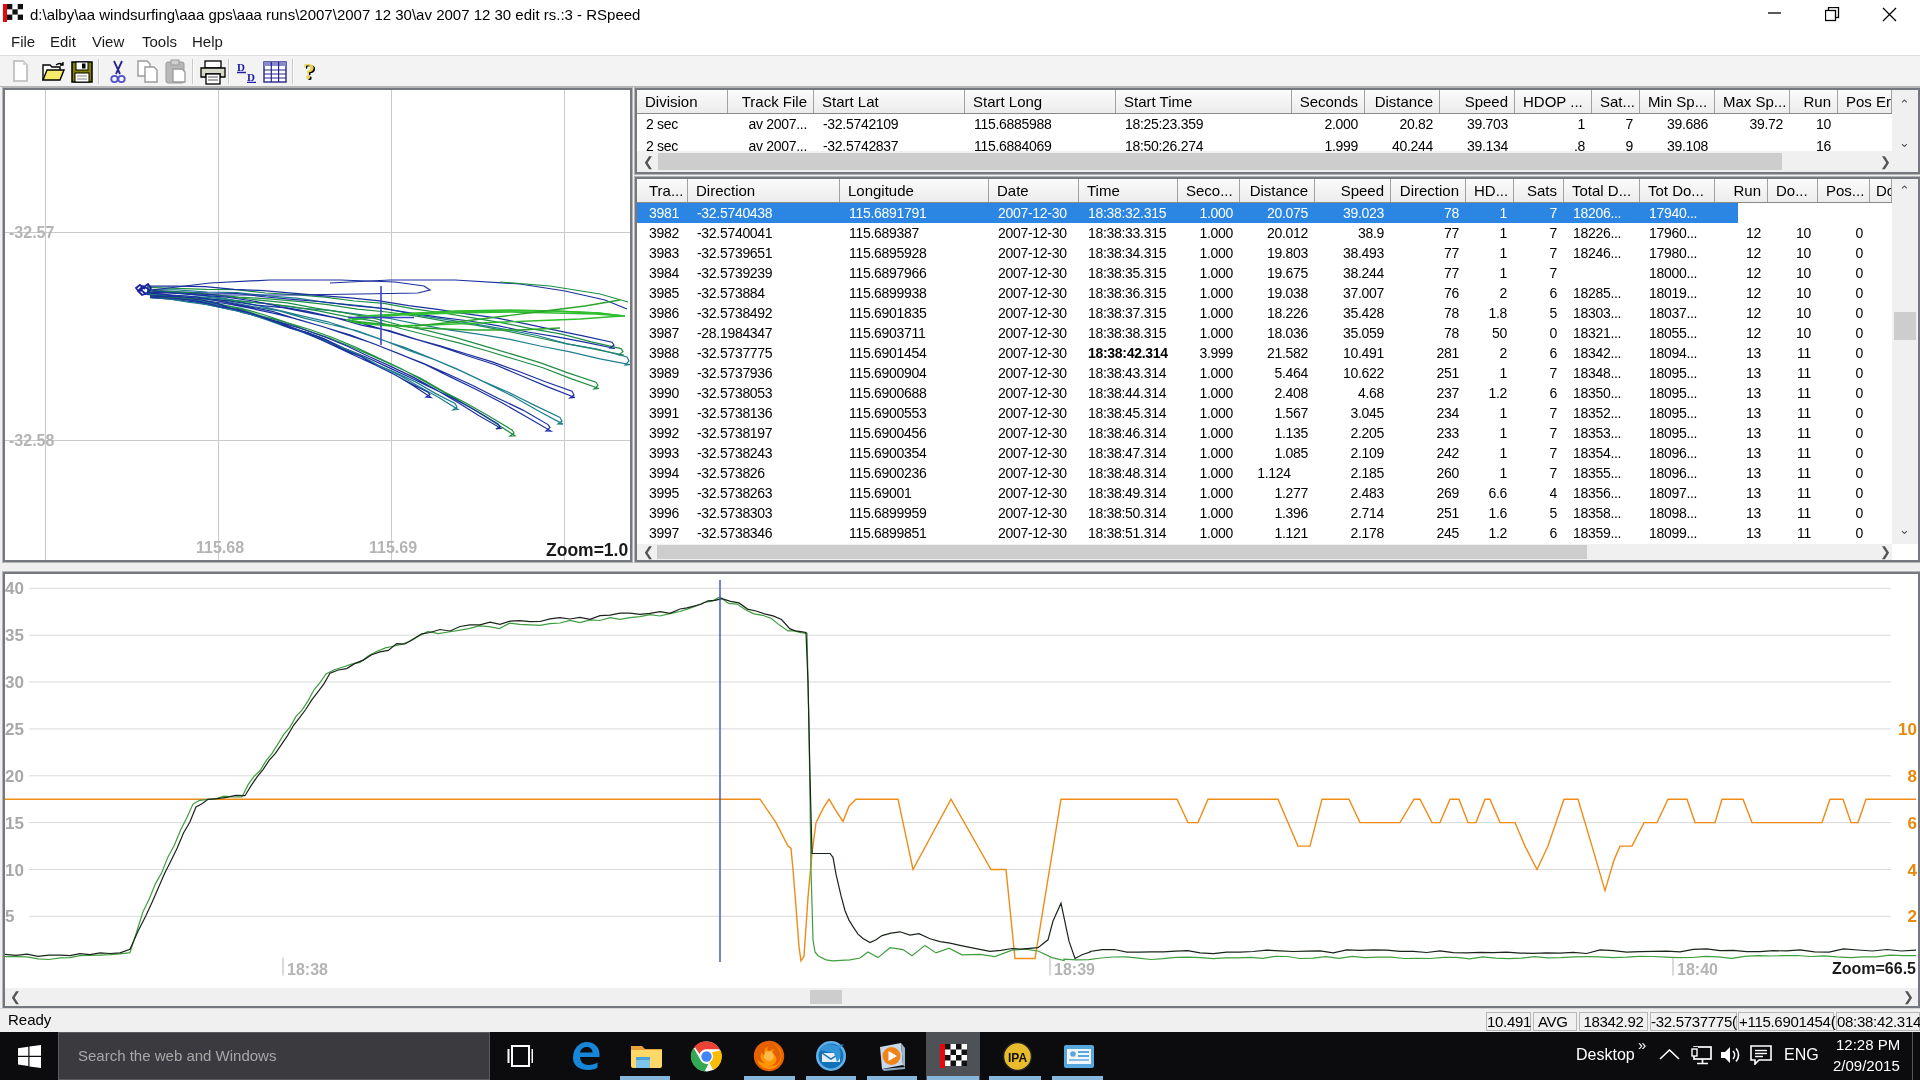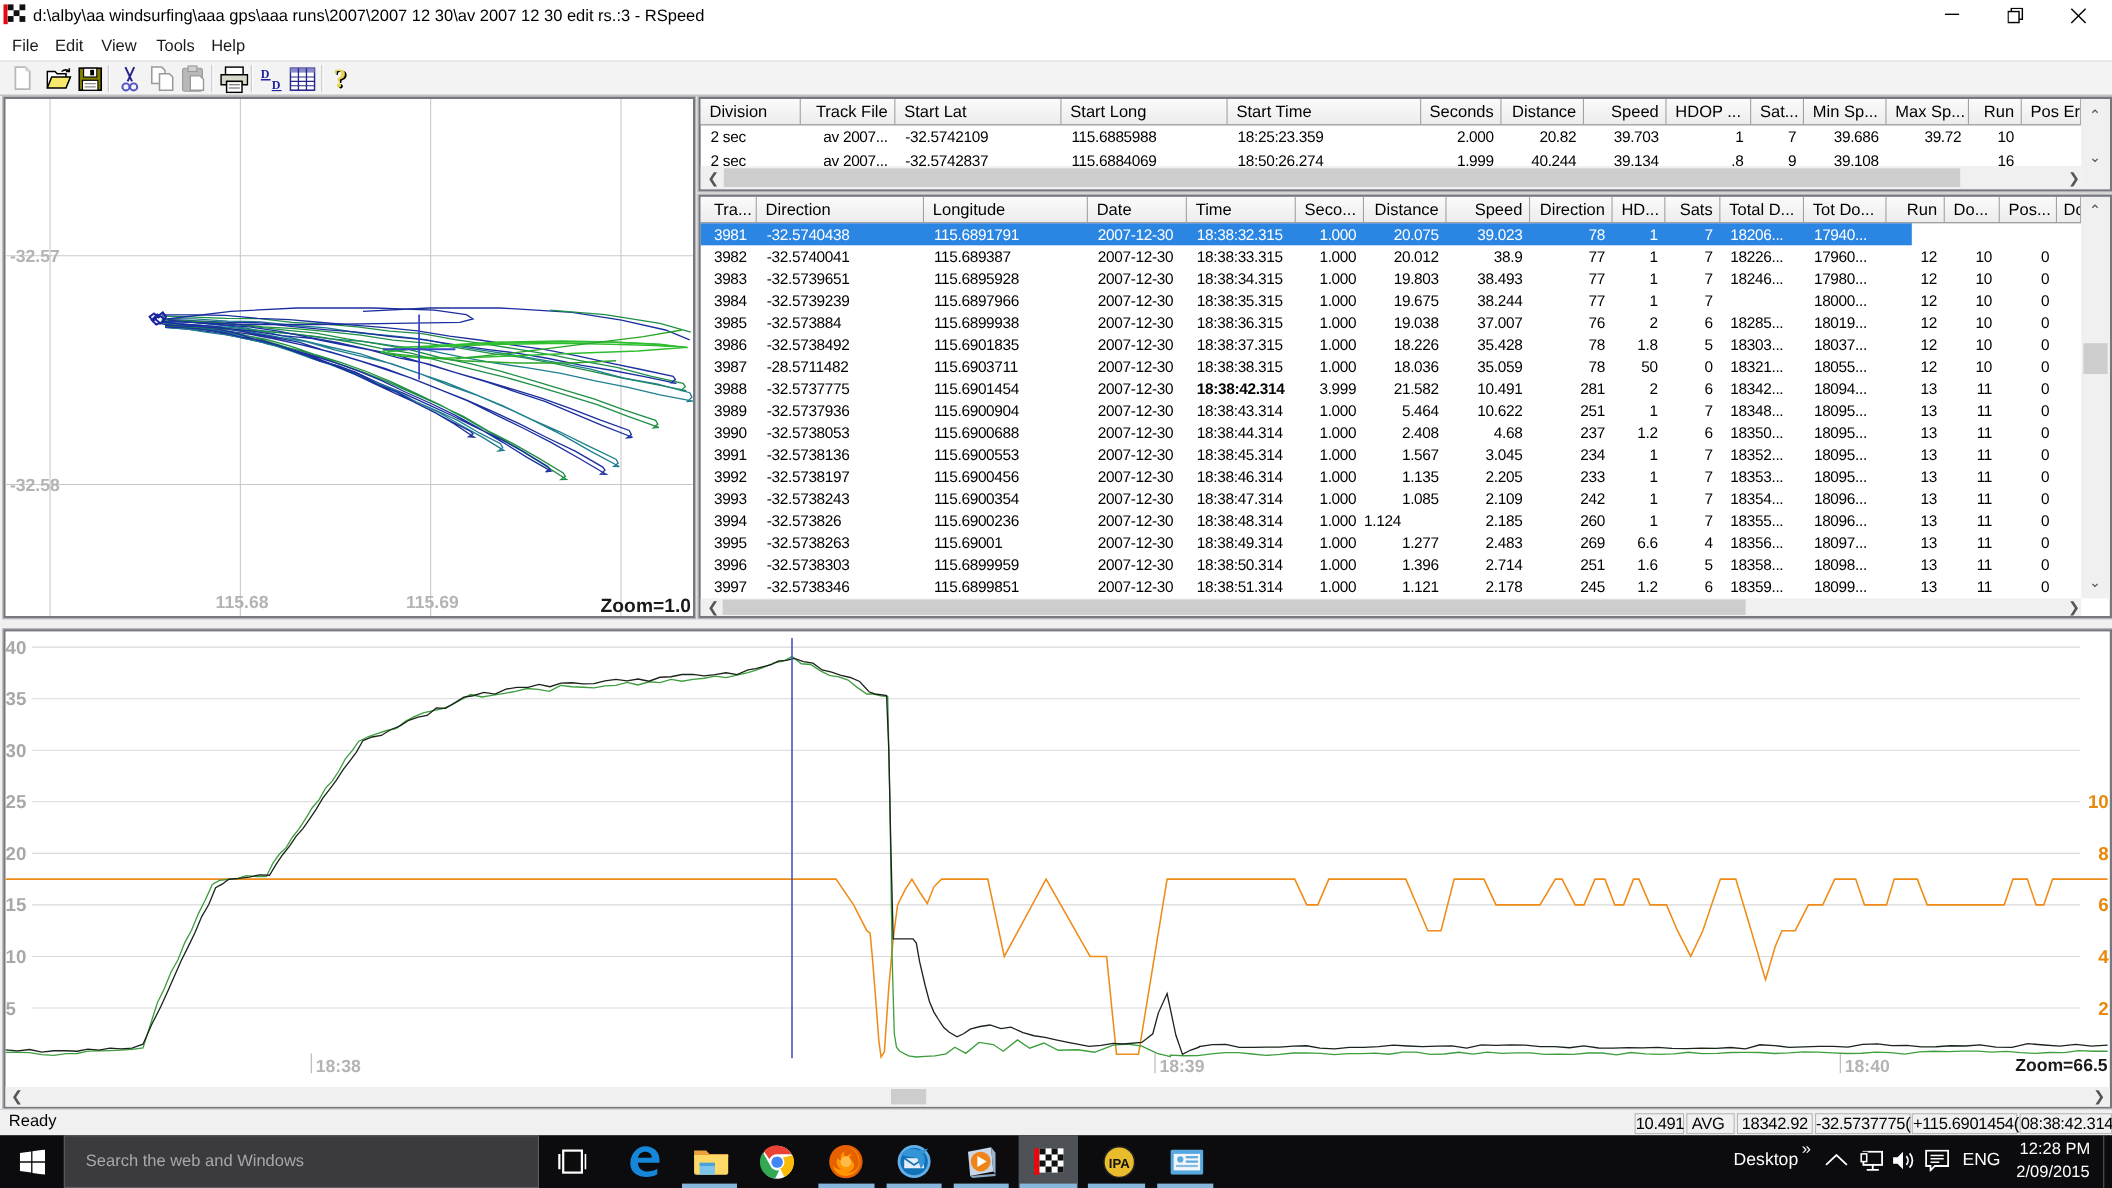--- a/index.html
+++ b/index.html
@@ -354,21 +354,21 @@
       <span style="flex-basis:50px;text-align:right;padding-right:7px;">5</span>
       <span style="flex-basis:76px;padding-left:9px;">18303...</span>
       <span style="flex-basis:75px;padding-left:9px;">18037...</span>
       <span style="flex-basis:53px;text-align:right;padding-right:7px;">12</span>
       <span style="flex-basis:50px;text-align:right;padding-right:7px;">10</span>
       <span style="flex-basis:52px;text-align:right;padding-right:7px;">0</span>
       <span style="flex-basis:22px;padding-left:9px;"></span>
     </div>
     <div class="row" style="left:0px;top:144px;width:1255px;height:20px">
       <span style="flex-basis:51px;padding-left:12px;">3987</span>
-      <span style="flex-basis:152px;padding-left:9px;">-28.5711482</span>
+      <span style="flex-basis:152px;padding-left:9px;">-28.1984347</span>
       <span style="flex-basis:149px;padding-left:9px;">115.6903711</span>
       <span style="flex-basis:90px;padding-left:9px;">2007-12-30</span>
       <span style="flex-basis:99px;padding-left:9px;">18:38:38.315</span>
       <span style="flex-basis:62px;text-align:right;padding-right:7px;">1.000</span>
       <span style="flex-basis:75px;text-align:right;padding-right:7px;">18.036</span>
       <span style="flex-basis:76px;text-align:right;padding-right:7px;">35.059</span>
       <span style="flex-basis:75px;text-align:right;padding-right:7px;">78</span>
       <span style="flex-basis:48px;text-align:right;padding-right:7px;">50</span>
       <span style="flex-basis:50px;text-align:right;padding-right:7px;">0</span>
       <span style="flex-basis:76px;padding-left:9px;">18321...</span>
@@ -492,21 +492,21 @@
       <span style="flex-basis:52px;text-align:right;padding-right:7px;">0</span>
       <span style="flex-basis:22px;padding-left:9px;"></span>
     </div>
     <div class="row" style="left:0px;top:284px;width:1255px;height:20px">
       <span style="flex-basis:51px;padding-left:12px;">3994</span>
       <span style="flex-basis:152px;padding-left:9px;">-32.573826</span>
       <span style="flex-basis:149px;padding-left:9px;">115.6900236</span>
       <span style="flex-basis:90px;padding-left:9px;">2007-12-30</span>
       <span style="flex-basis:99px;padding-left:9px;">18:38:48.314</span>
       <span style="flex-basis:62px;text-align:right;padding-right:7px;">1.000</span>
-      <span style="flex-basis:75px;text-align:left;padding-right:7px;">1.124</span>
+      <span style="flex-basis:75px;text-align:center;padding-right:7px;">1.124</span>
       <span style="flex-basis:76px;text-align:right;padding-right:7px;">2.185</span>
       <span style="flex-basis:75px;text-align:right;padding-right:7px;">260</span>
       <span style="flex-basis:48px;text-align:right;padding-right:7px;">1</span>
       <span style="flex-basis:50px;text-align:right;padding-right:7px;">7</span>
       <span style="flex-basis:76px;padding-left:9px;">18355...</span>
       <span style="flex-basis:75px;padding-left:9px;">18096...</span>
       <span style="flex-basis:53px;text-align:right;padding-right:7px;">13</span>
       <span style="flex-basis:50px;text-align:right;padding-right:7px;">11</span>
       <span style="flex-basis:52px;text-align:right;padding-right:7px;">0</span>
       <span style="flex-basis:22px;padding-left:9px;"></span>

